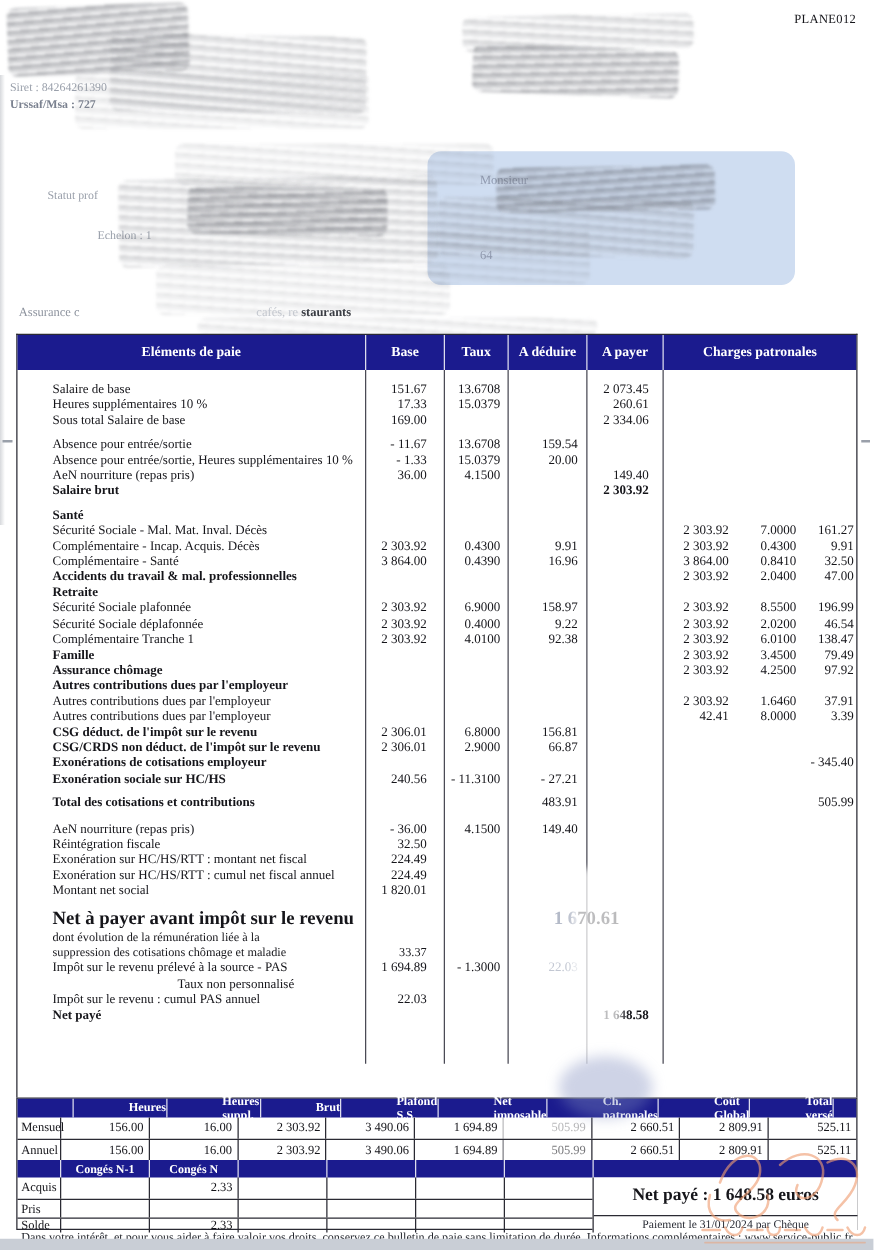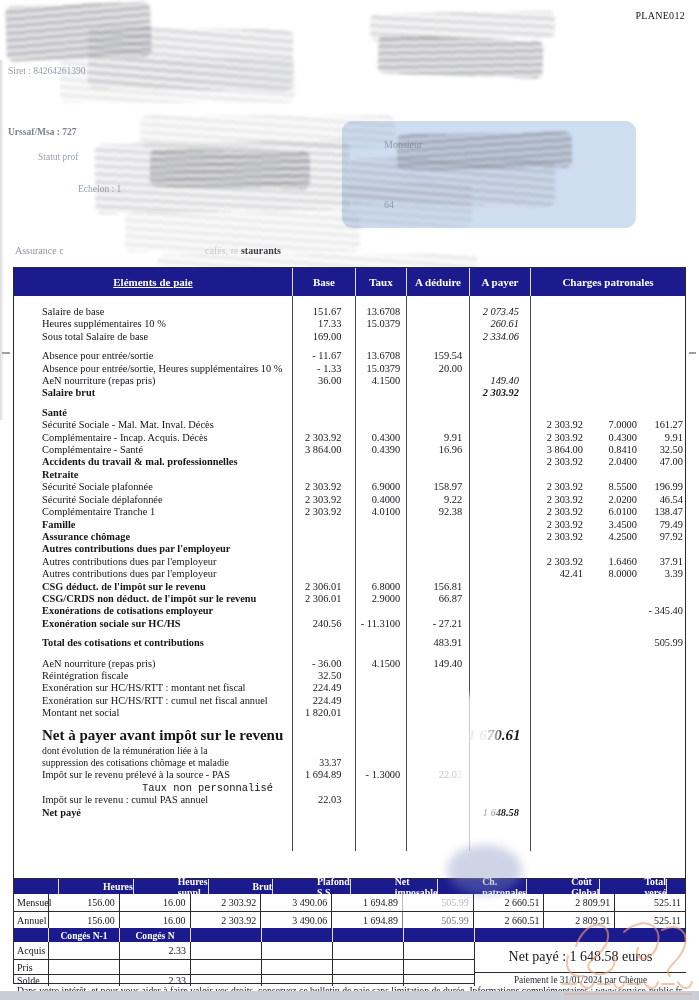--- a/index.html
+++ b/index.html
@@ -1,55 +1,55 @@
 <!DOCTYPE html>
 <html><head>
 <meta charset="utf-8">
 <style>
   html,body{margin:0;padding:0;background:#ffffff;}
   .page{position:relative;width:699px;height:1000px;background:#fff;overflow:hidden;
         font-family:"Liberation Serif","DejaVu Serif",serif;color:#15151a;}
   
   .doc-code{position:absolute;top:10px;right:14px;font-size:10px;letter-spacing:.3px;}
   .frag{position:absolute;color:#9aa0ab;font-size:9.5px;white-space:nowrap;}
-  .frag.dk{color:#7b8290;margin-top:48px;}
+  .frag.dk{color:#7b8290;}
   .addr-box{position:absolute;left:342px;top:121px;width:294px;height:107px;background:#cfddf1;border-radius:11px;}
   .addr-frag{position:absolute;color:#8e99b0;font-size:10px;}
   .conv-line{position:absolute;left:15px;top:245px;font-size:10px;color:#8d939e;white-space:nowrap;}
   .conv-line .mid{color:#c3c7ce;}
   .conv-line .bold{color:#3a3d44;font-weight:bold;}
   
   .scrib{position:absolute;border-radius:7px;filter:blur(1.4px);
          background:repeating-linear-gradient(4deg,rgba(110,112,118,.30) 0 2px,rgba(205,206,210,.10) 2px 5px,rgba(150,152,158,.24) 5px 8px);}
   .scrib.dark{background:repeating-linear-gradient(-3deg,rgba(80,82,90,.45) 0 2px,rgba(180,182,188,.15) 2px 4px,rgba(120,122,130,.35) 4px 7px);}
   .scrib.light{opacity:.55;}
   .smear-white{position:absolute;background:rgba(255,255,255,.72);filter:blur(3px);z-index:5;}
   .smear-blue{position:absolute;background:rgba(125,140,190,.38);filter:blur(5px);z-index:6;border-radius:50%;}
   .edge-artifact{position:absolute;left:0;top:60px;width:4px;height:360px;
                  background:linear-gradient(to right,rgba(140,146,156,.35),rgba(140,146,156,0));}
   .fold{position:absolute;height:2px;background:#9aa0aa;}
   
   .paytable{position:absolute;left:13px;top:267px;width:673px;height:611px;border:1.5px solid #2a2a33;border-bottom:none;box-sizing:border-box;}
   .pt-header{display:flex;height:28px;background:#1b1b8e;color:#fff;font-weight:bold;font-size:11px;align-items:center;text-align:center;}
   .pt-header>div{box-sizing:border-box;border-left:1px solid rgba(255,255,255,.85);height:100%;display:flex;align-items:center;justify-content:center;}
   .pt-header>div:first-child{border-left:none;}
-  .h-label{width:278px;text-decoration:underline;} .h-base{width:63px;} .h-taux{width:51px;} .h-ded{width:63px;} .h-pay{width:61px;} .h-ch{flex:1;}
+  .h-label{width:278px;} .h-base{width:63px;} .h-taux{width:51px;} .h-ded{width:63px;} .h-pay{width:61px;} .h-ch{flex:1;}
   .pt-body{position:relative;height:555px;padding-top:10px;box-sizing:border-box;font-size:10.4px;}
   .vline{position:absolute;top:0;bottom:0;width:1px;background:#4a4a55;z-index:0;}
   .pt-row{display:flex;line-height:12.4px;position:relative;z-index:1;white-space:nowrap;}
   .pt-row.sm{font-size:9.8px;}
   .pt-row.big{font-size:15px;font-weight:bold;line-height:19px;}
   .c-label{width:278px;padding-left:28px;box-sizing:border-box;overflow:visible;}
   .c-label.bold{font-weight:bold;}
-  .c-label.sub{padding-left:128px;font-family:Liberation Mono, monospace;}
+  .c-label.sub{padding-left:128px;}
   .c-num{text-align:right;box-sizing:border-box;}
   .c-base{width:63px;padding-right:13px;}
   .c-taux{width:51px;padding-right:5px;}
   .c-ded{width:63px;padding-right:6px;}
-  .c-pay{width:61px;padding-right:10px;font-style:italic;}
+  .c-pay{width:61px;padding-right:10px;}
   .c-pay.bold{font-weight:bold;}
   .c-ch{width:156px;display:flex;padding-right:2px;box-sizing:border-box;}
   .ch-b{width:54px;text-align:right;} .ch-t{width:54px;text-align:right;} .ch-m{width:46px;text-align:right;}
   .faded{color:#c2c7d2;}
   .faded2{color:#b4bac8;}
   
   .bottom{position:absolute;left:13px;top:878px;width:673px;height:106px;border:1px solid #2a2a33;border-top:1.5px solid #2a2a33;box-sizing:border-box;font-size:10px;}
   .sum-head{display:flex;height:15px;background:#1b1b8e;color:#fff;font-weight:bold;font-size:9.8px;}
   .sum-head>span{box-sizing:border-box;border-left:1px solid rgba(255,255,255,.85);display:flex;align-items:center;justify-content:center;height:100%;padding-left:44px;}
   .sum-head>span.first{border-left:none;}
@@ -61,21 +61,21 @@
   .cg-head>span{box-sizing:border-box;border-left:1px solid rgba(255,255,255,.85);display:flex;align-items:center;justify-content:center;height:100%;}
   .cg-head>span.first{border-left:none;width:34px;}
   .cg-head>span.cgcol{width:71px;}
   .cg-head>span.rest{flex:1;}
   .cg-body{position:relative;height:44px;}
   .cg-row{display:flex;border-top:1px solid #2a2a33;box-sizing:border-box;}
   .cg-row:first-child{border-top:none;}
   .cg-label{width:34px;padding-left:3px;box-sizing:border-box;display:flex;align-items:center;}
   .cg-v{width:71px;text-align:right;padding-right:4px;box-sizing:border-box;border-left:1px solid #2a2a33;display:flex;align-items:center;justify-content:flex-end;}
   .net-area{position:absolute;left:460px;top:0;width:212px;height:44px;background:#fff;border-left:1px solid #2a2a33;box-sizing:border-box;z-index:2;}
-  .net-box{height:31px;display:flex;align-items:center;justify-content:center;font-weight:normal;font-size:14px;border-bottom:1px solid #2a2a33;box-sizing:border-box;}
+  .net-box{height:31px;display:flex;align-items:center;justify-content:center;font-weight:bold;font-size:14px;border-bottom:1px solid #2a2a33;box-sizing:border-box;}
   .pay-line{height:13px;display:flex;align-items:center;justify-content:center;font-size:9.3px;color:#2a2d36;}
   
   .footer-line{position:absolute;left:0;top:985px;width:699px;text-align:center;font-size:9.7px;color:#23262d;}
   .bottom-strip{position:absolute;left:0;top:991px;width:699px;height:9px;background:#c9ced6;}
   
   .stamp{position:absolute;left:558px;top:912px;z-index:7;opacity:.62;}
 </style>
 </head>
 <body>
 
@@ -499,21 +499,21 @@
             <span class="c-num c-base">1 820.01</span>
             <span class="c-num c-taux"></span>
             <span class="c-num c-ded"></span>
             <span class="c-num c-pay"></span>
             <span class="c-ch">
               <span class="ch-b"></span>
               <span class="ch-t"></span>
               <span class="ch-m"></span>
             </span>
           </div>
-          <div class="pt-row big" style="margin-top: 6px;">
+          <div class="pt-row big" style="margin-top: 6px; gap: 25px;">
             <span class="c-label bold">Net à payer avant impôt sur le revenu</span>
             <span class="c-num c-base"></span>
             <span class="c-num c-taux"></span>
             <span class="c-num c-ded"></span>
             <span class="c-num c-pay bold"><span class="faded2">1 6</span><span>70.61</span></span>
             <span class="c-ch">
               <span class="ch-b"></span>
               <span class="ch-t"></span>
               <span class="ch-m"></span>
             </span>

